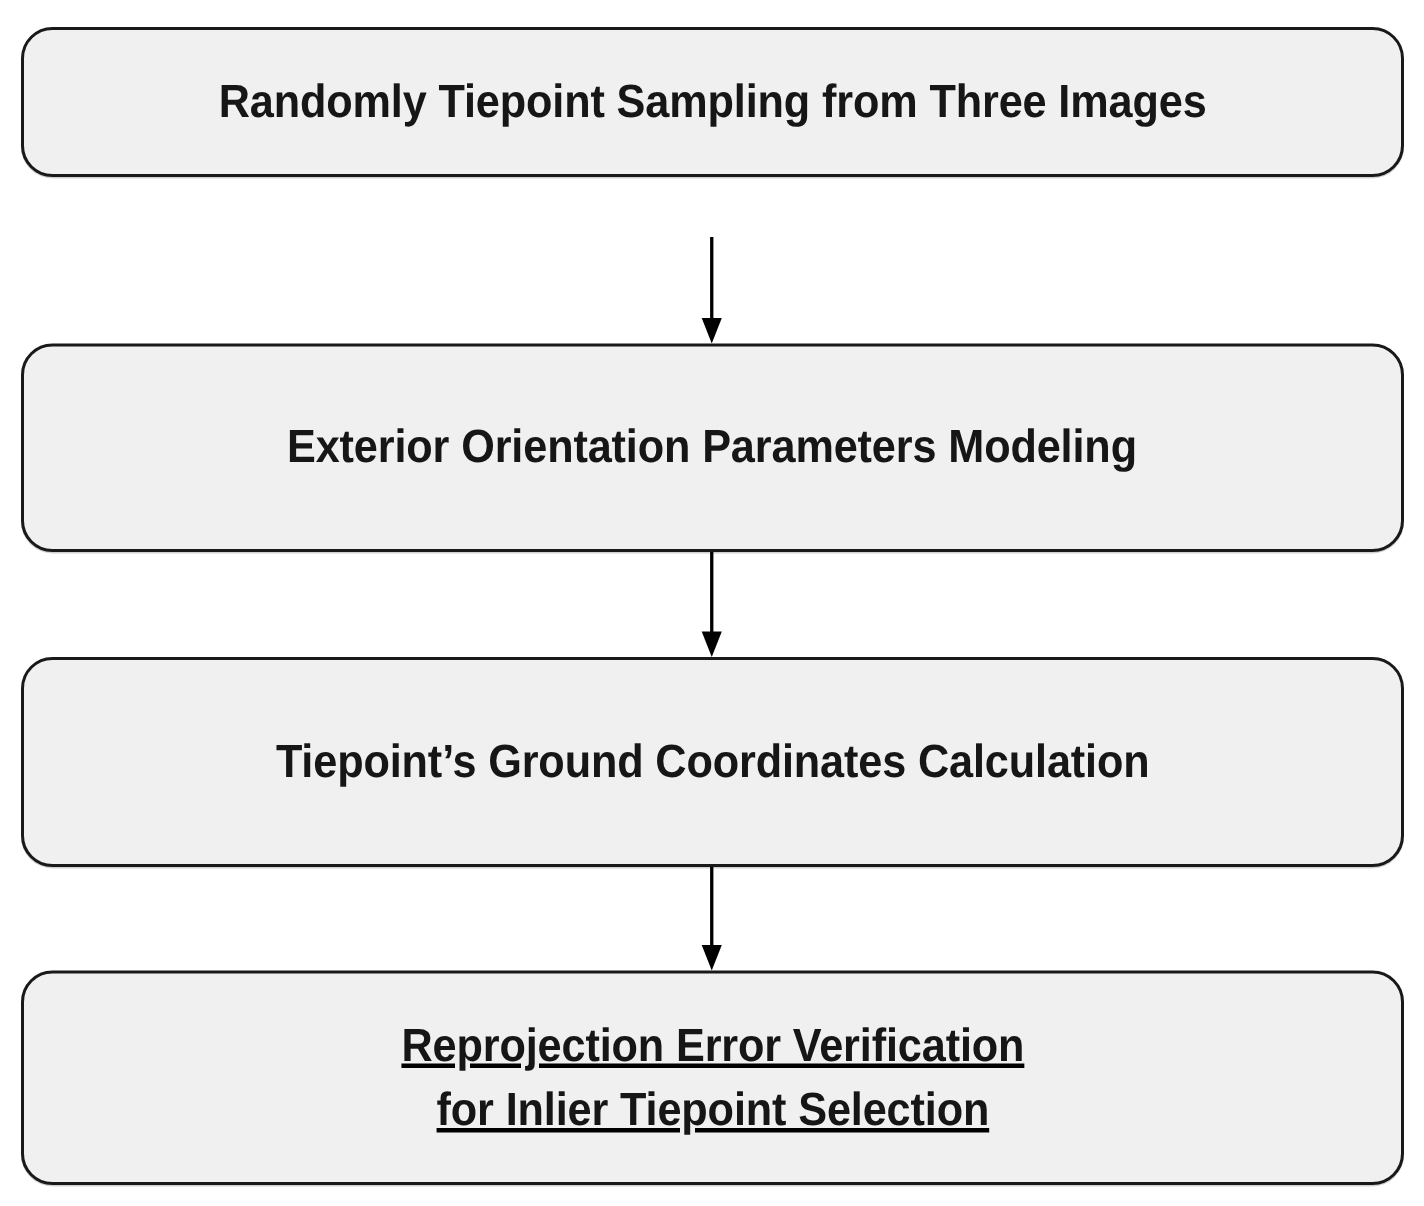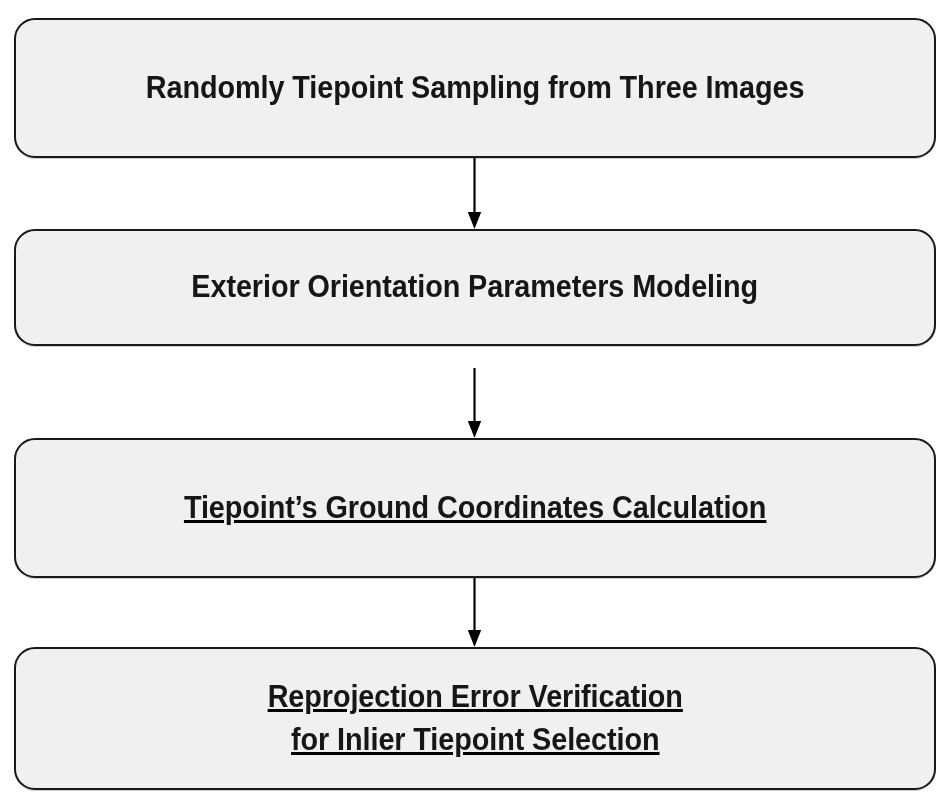--- a/index.html
+++ b/index.html
@@ -36,23 +36,23 @@
     font-size: 31px;
     line-height: 1.38;
     color: #161616;
     text-align: center;
     letter-spacing: -0.1px;
     transform: scaleX(0.93);
     transform-origin: center center;
     white-space: pre-line;
     padding: 0 14px;
   }
-  #node-1 { top: 18px;  height: 140px; }
-  #node-2 { top: 229px; height: 117px; }
-  #node-3 { top: 438px; height: 140px; text-decoration: underline; }
+  #node-1 { top: 18px;  height: 100px; }
+  #node-2 { top: 229px; height: 139px; }
+  #node-3 { top: 438px; height: 140px; }
   #node-4 { top: 647px; height: 143px; text-decoration: underline; }
 
   .connector {
     position: absolute;
     left: 464px;
     width: 21px;
   }
   #connector-1 { top: 158px; height: 71px; }
   #connector-2 { top: 368px; height: 70px; }
   #connector-3 { top: 578px; height: 69px; }

